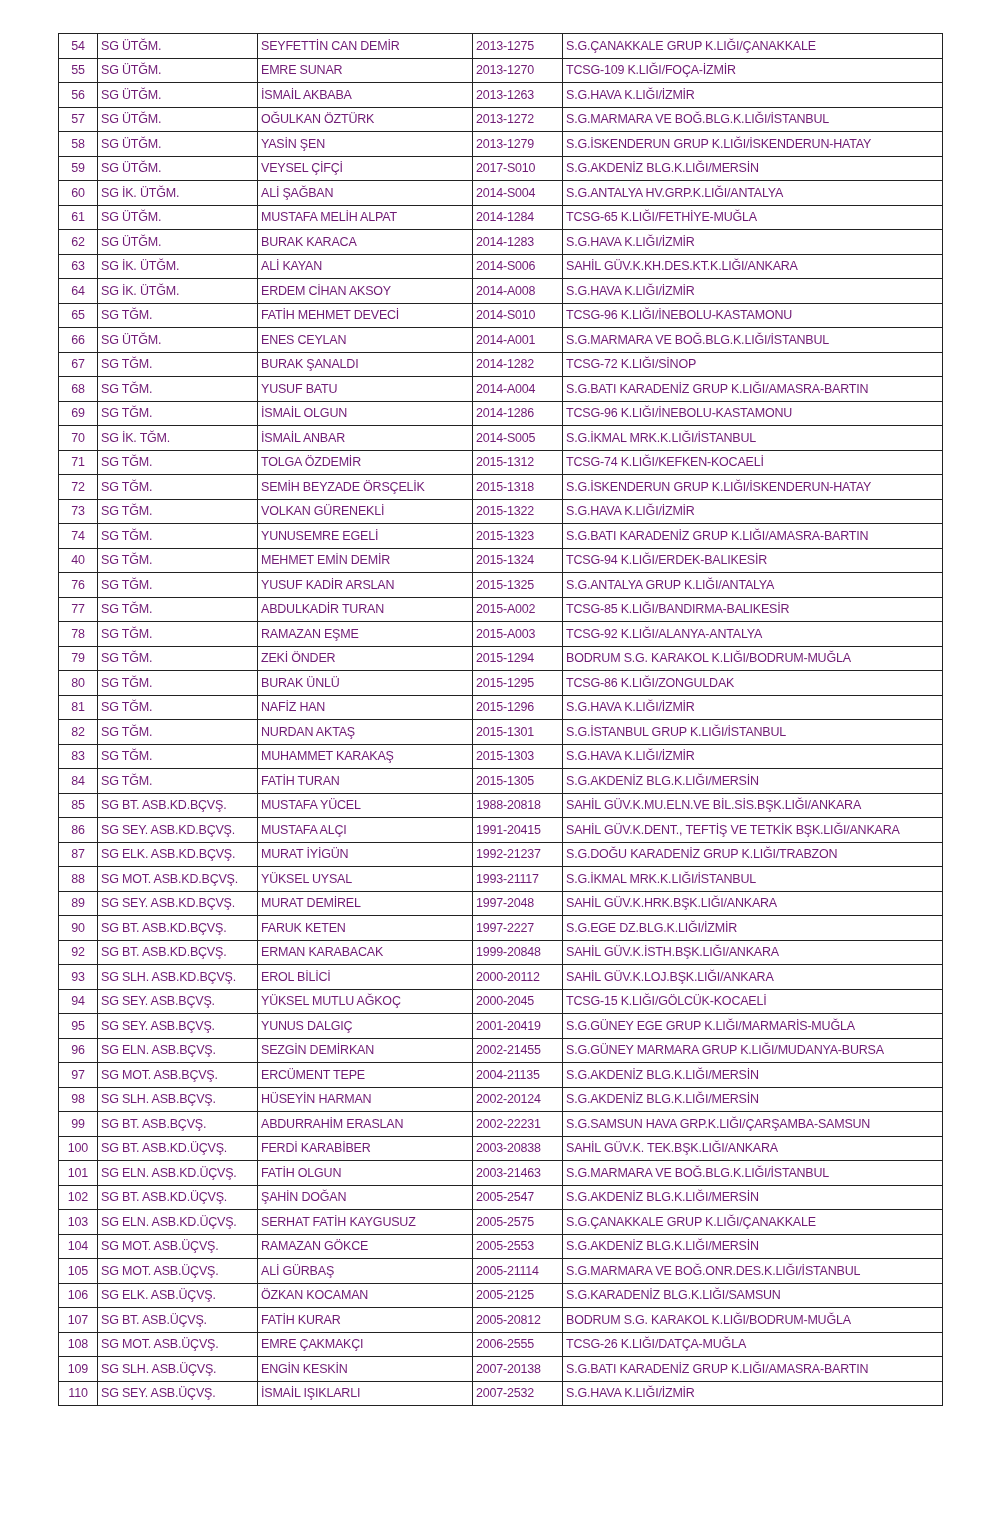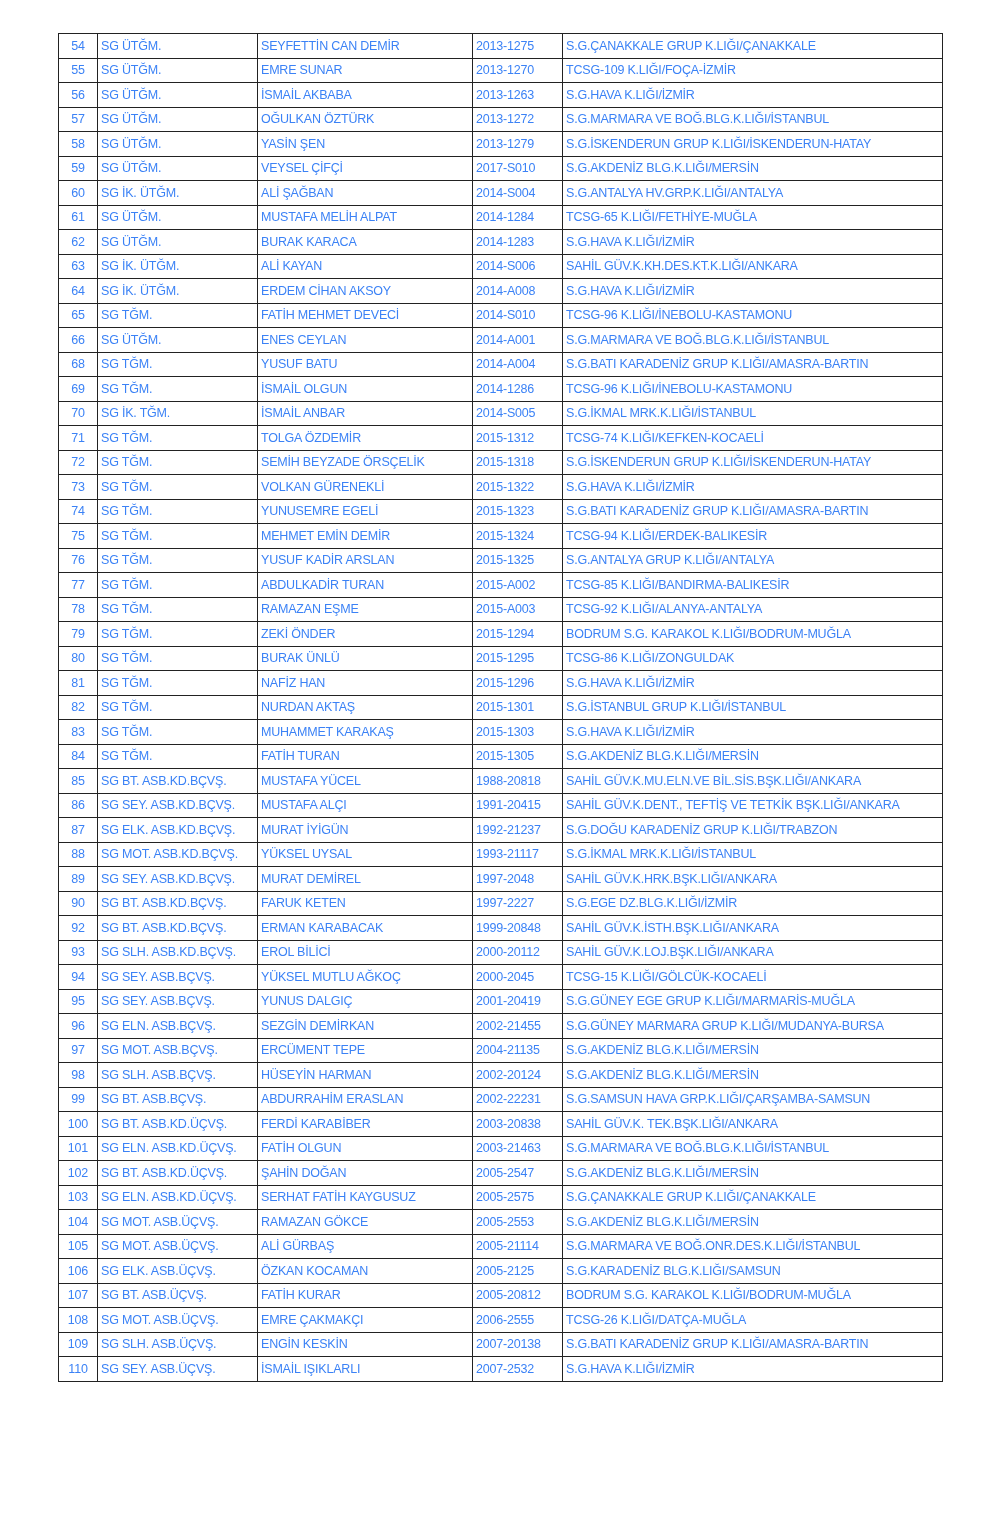--- a/index.html
+++ b/index.html
@@ -4,21 +4,21 @@
 <style>
   html, body { margin: 0; padding: 0; background: #ffffff; }
   body { width: 1000px; height: 1531px; position: relative; overflow: hidden; }
   .page { position: absolute; left: 58px; top: 33px; width: 884px; }
   table.list {
     border-collapse: collapse;
     width: 884px;
     table-layout: fixed;
     font-family: "Liberation Sans", sans-serif;
     font-size: 12.5px;
-    color: #3b82f6;
+    color: #701a75;
   }
   table.list td {
     border: 1.4px solid #222;
     height: 23.5px;
     padding: 0 3px;
     white-space: nowrap;
     overflow: hidden;
     vertical-align: middle;
     letter-spacing: -0.2px;
   }
@@ -126,20 +126,27 @@
           <td class="c-unit">TCSG-96 K.LIĞI/İNEBOLU-KASTAMONU</td>
         </tr>
         <tr>
           <td class="c-no">66</td>
           <td class="c-rank">SG  ÜTĞM.</td>
           <td class="c-name">ENES CEYLAN</td>
           <td class="c-sicil">2014-A001</td>
           <td class="c-unit">S.G.MARMARA VE BOĞ.BLG.K.LIĞI/İSTANBUL</td>
         </tr>
         <tr>
+          <td class="c-no">67</td>
+          <td class="c-rank">SG TĞM.</td>
+          <td class="c-name">BURAK ŞANALDI</td>
+          <td class="c-sicil">2014-1282</td>
+          <td class="c-unit">TCSG-72 K.LIĞI/SİNOP</td>
+        </tr>
+        <tr>
           <td class="c-no">68</td>
           <td class="c-rank">SG  TĞM.</td>
           <td class="c-name">YUSUF BATU</td>
           <td class="c-sicil">2014-A004</td>
           <td class="c-unit">S.G.BATI KARADENİZ GRUP K.LIĞI/AMASRA-BARTIN</td>
         </tr>
         <tr>
           <td class="c-no">69</td>
           <td class="c-rank">SG  TĞM.</td>
           <td class="c-name">İSMAİL OLGUN</td>
@@ -175,21 +182,21 @@
           <td class="c-unit">S.G.HAVA K.LIĞI/İZMİR</td>
         </tr>
         <tr>
           <td class="c-no">74</td>
           <td class="c-rank">SG  TĞM.</td>
           <td class="c-name">YUNUSEMRE EGELİ</td>
           <td class="c-sicil">2015-1323</td>
           <td class="c-unit">S.G.BATI KARADENİZ GRUP K.LIĞI/AMASRA-BARTIN</td>
         </tr>
         <tr>
-          <td class="c-no">75</td>
+          <td class="c-no">40</td>
           <td class="c-rank">SG  TĞM.</td>
           <td class="c-name">MEHMET EMİN DEMİR</td>
           <td class="c-sicil">2015-1324</td>
           <td class="c-unit">TCSG-94 K.LIĞI/ERDEK-BALIKESİR</td>
         </tr>
         <tr>
           <td class="c-no">76</td>
           <td class="c-rank">SG  TĞM.</td>
           <td class="c-name">YUSUF KADİR ARSLAN</td>
           <td class="c-sicil">2015-1325</td>

